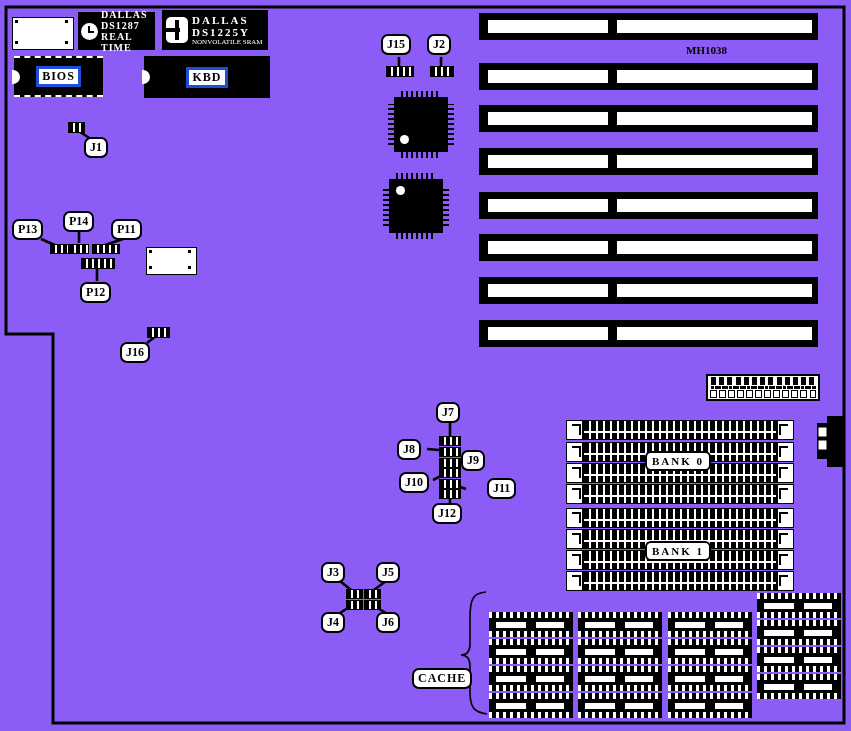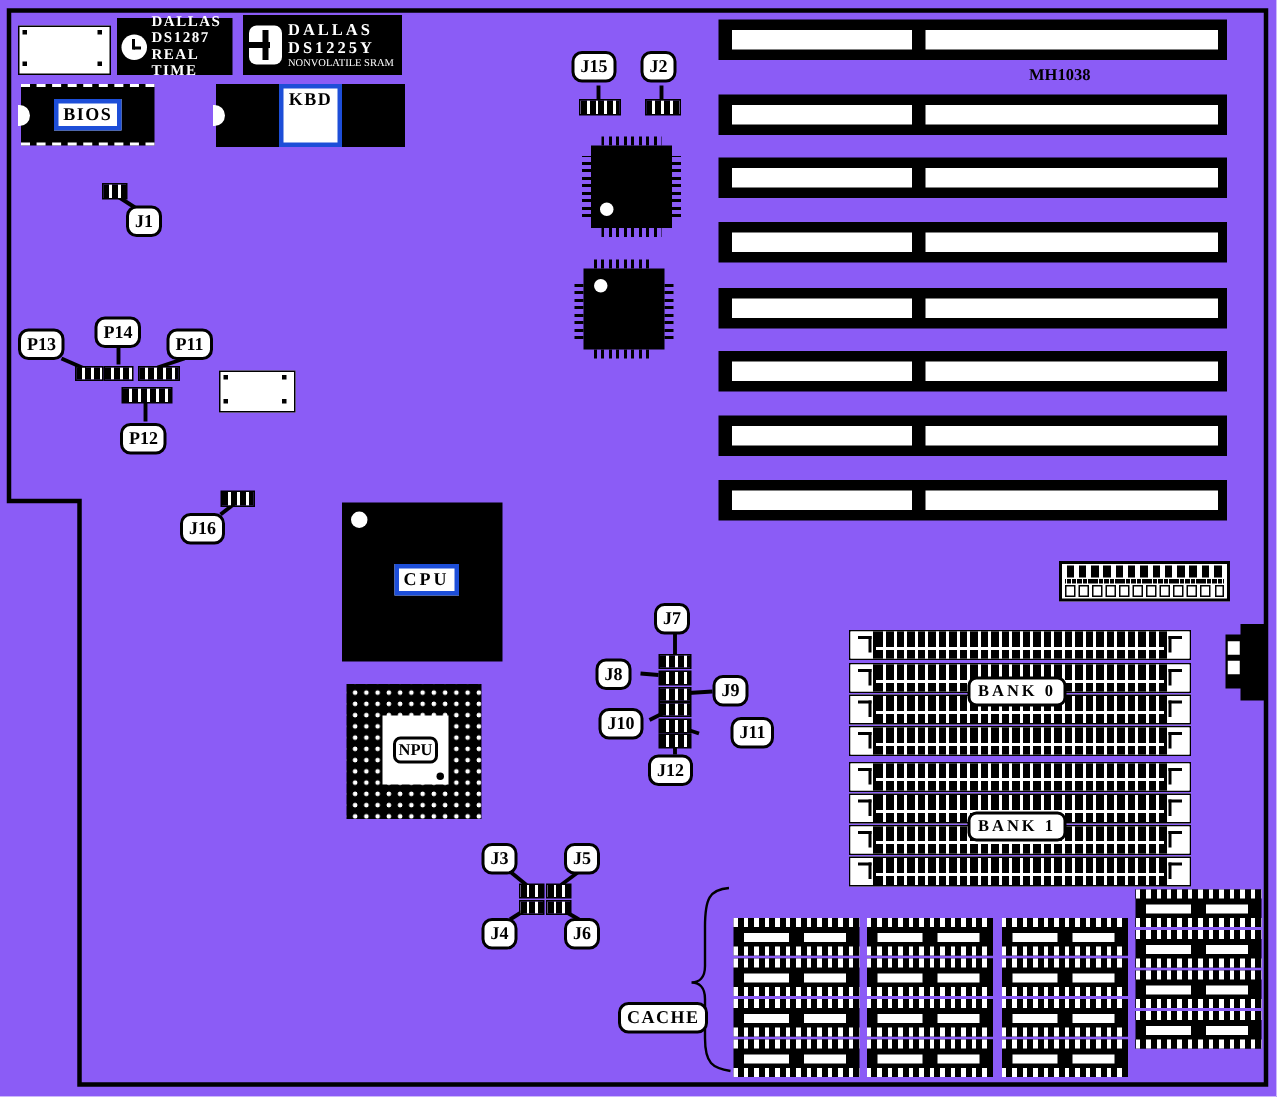--- a/index.html
+++ b/index.html
@@ -153,21 +153,21 @@
       <div class="t1">DS1225Y</div>
       <div class="t3">NONVOLATILE SRAM</div>
     </span>
   </div>
 
   <div class="chip" style="left:14px;top:56px;width:89px;height:37px;border-top:2px dashed #fff;border-bottom:2px dashed #fff;display:flex;align-items:center;justify-content:center">
     <span class="notch"></span>
     <span class="lbl">BIOS</span>
   </div>
 
-  <div class="chip" style="left:144px;top:56px;width:126px;height:42px;display:flex;justify-content:center">
+  <div class="chip" style="left:144px;top:56px;width:126px;height:42px;display:flex;align-items:center;justify-content:center">
     <span class="notch"></span>
     <span class="lbl">KBD</span>
   </div>
 
   <div class="callout" style="left:381px;top:34px">J15</div>
   <div class="jumper" style="left:386px;top:66px;width:26px;height:9px"></div>
   <div class="callout" style="left:427px;top:34px">J2</div>
   <div class="jumper" style="left:430px;top:66px;width:22px;height:9px"></div>
 
   <div class="isa" style="left:479px;top:13px">
@@ -228,41 +228,31 @@
   <div class="jumper" style="left:50px;top:244px;width:17px;height:8px"></div>
   <div class="jumper" style="left:69px;top:244px;width:18px;height:8px"></div>
   <div class="jumper" style="left:92px;top:244px;width:26px;height:8px"></div>
   <div class="jumper" style="left:81px;top:258px;width:32px;height:9px"></div>
   <div class="callout" style="left:80px;top:282px">P12</div>
   <div class="cornerbox" style="left:146px;top:247px;width:49px;height:26px"></div>
 
   <div class="jumper" style="left:147px;top:327px;width:21px;height:9px"></div>
   <div class="callout" style="left:120px;top:342px">J16</div>
 
-  <div class="chip" style="left:228px;top:335px;width:107px;height:106px">
-    <span class="dot" style="left:6px;top:6px;width:11px;height:11px"></span>
-    <span class="lbl" style="position:absolute;left:35px;top:41px;letter-spacing:2px">CPU</span>
-  </div>
-
-  <div class="pga">
-    <div class="inner">
-      <span class="npulbl">NPU</span>
-      <span class="pin1"></span>
-    </div>
-  </div>
+
 
   <div class="callout" style="left:436px;top:402px">J7</div>
   <div class="jumper" style="left:439px;top:436px;width:20px;height:8px"></div>
   <div class="jumper" style="left:439px;top:447px;width:20px;height:8px"></div>
   <div class="jumper" style="left:439px;top:458px;width:20px;height:8px"></div>
   <div class="jumper" style="left:439px;top:468px;width:20px;height:8px"></div>
   <div class="jumper" style="left:439px;top:479px;width:20px;height:8px"></div>
   <div class="jumper" style="left:439px;top:489px;width:20px;height:8px"></div>
   <div class="callout" style="left:397px;top:439px">J8</div>
-  <div class="callout" style="left:475px;top:450px">J9</div>
+  <div class="callout" style="left:461px;top:450px">J9</div>
   <div class="callout" style="left:399px;top:472px">J10</div>
   <div class="callout" style="left:487px;top:478px">J11</div>
   <div class="callout" style="left:432px;top:503px">J12</div>
 
   <div class="pwr">
     <div class="pins"></div>
     <div class="dash"></div>
     <div class="holes">
       <i></i>
         <i></i>

